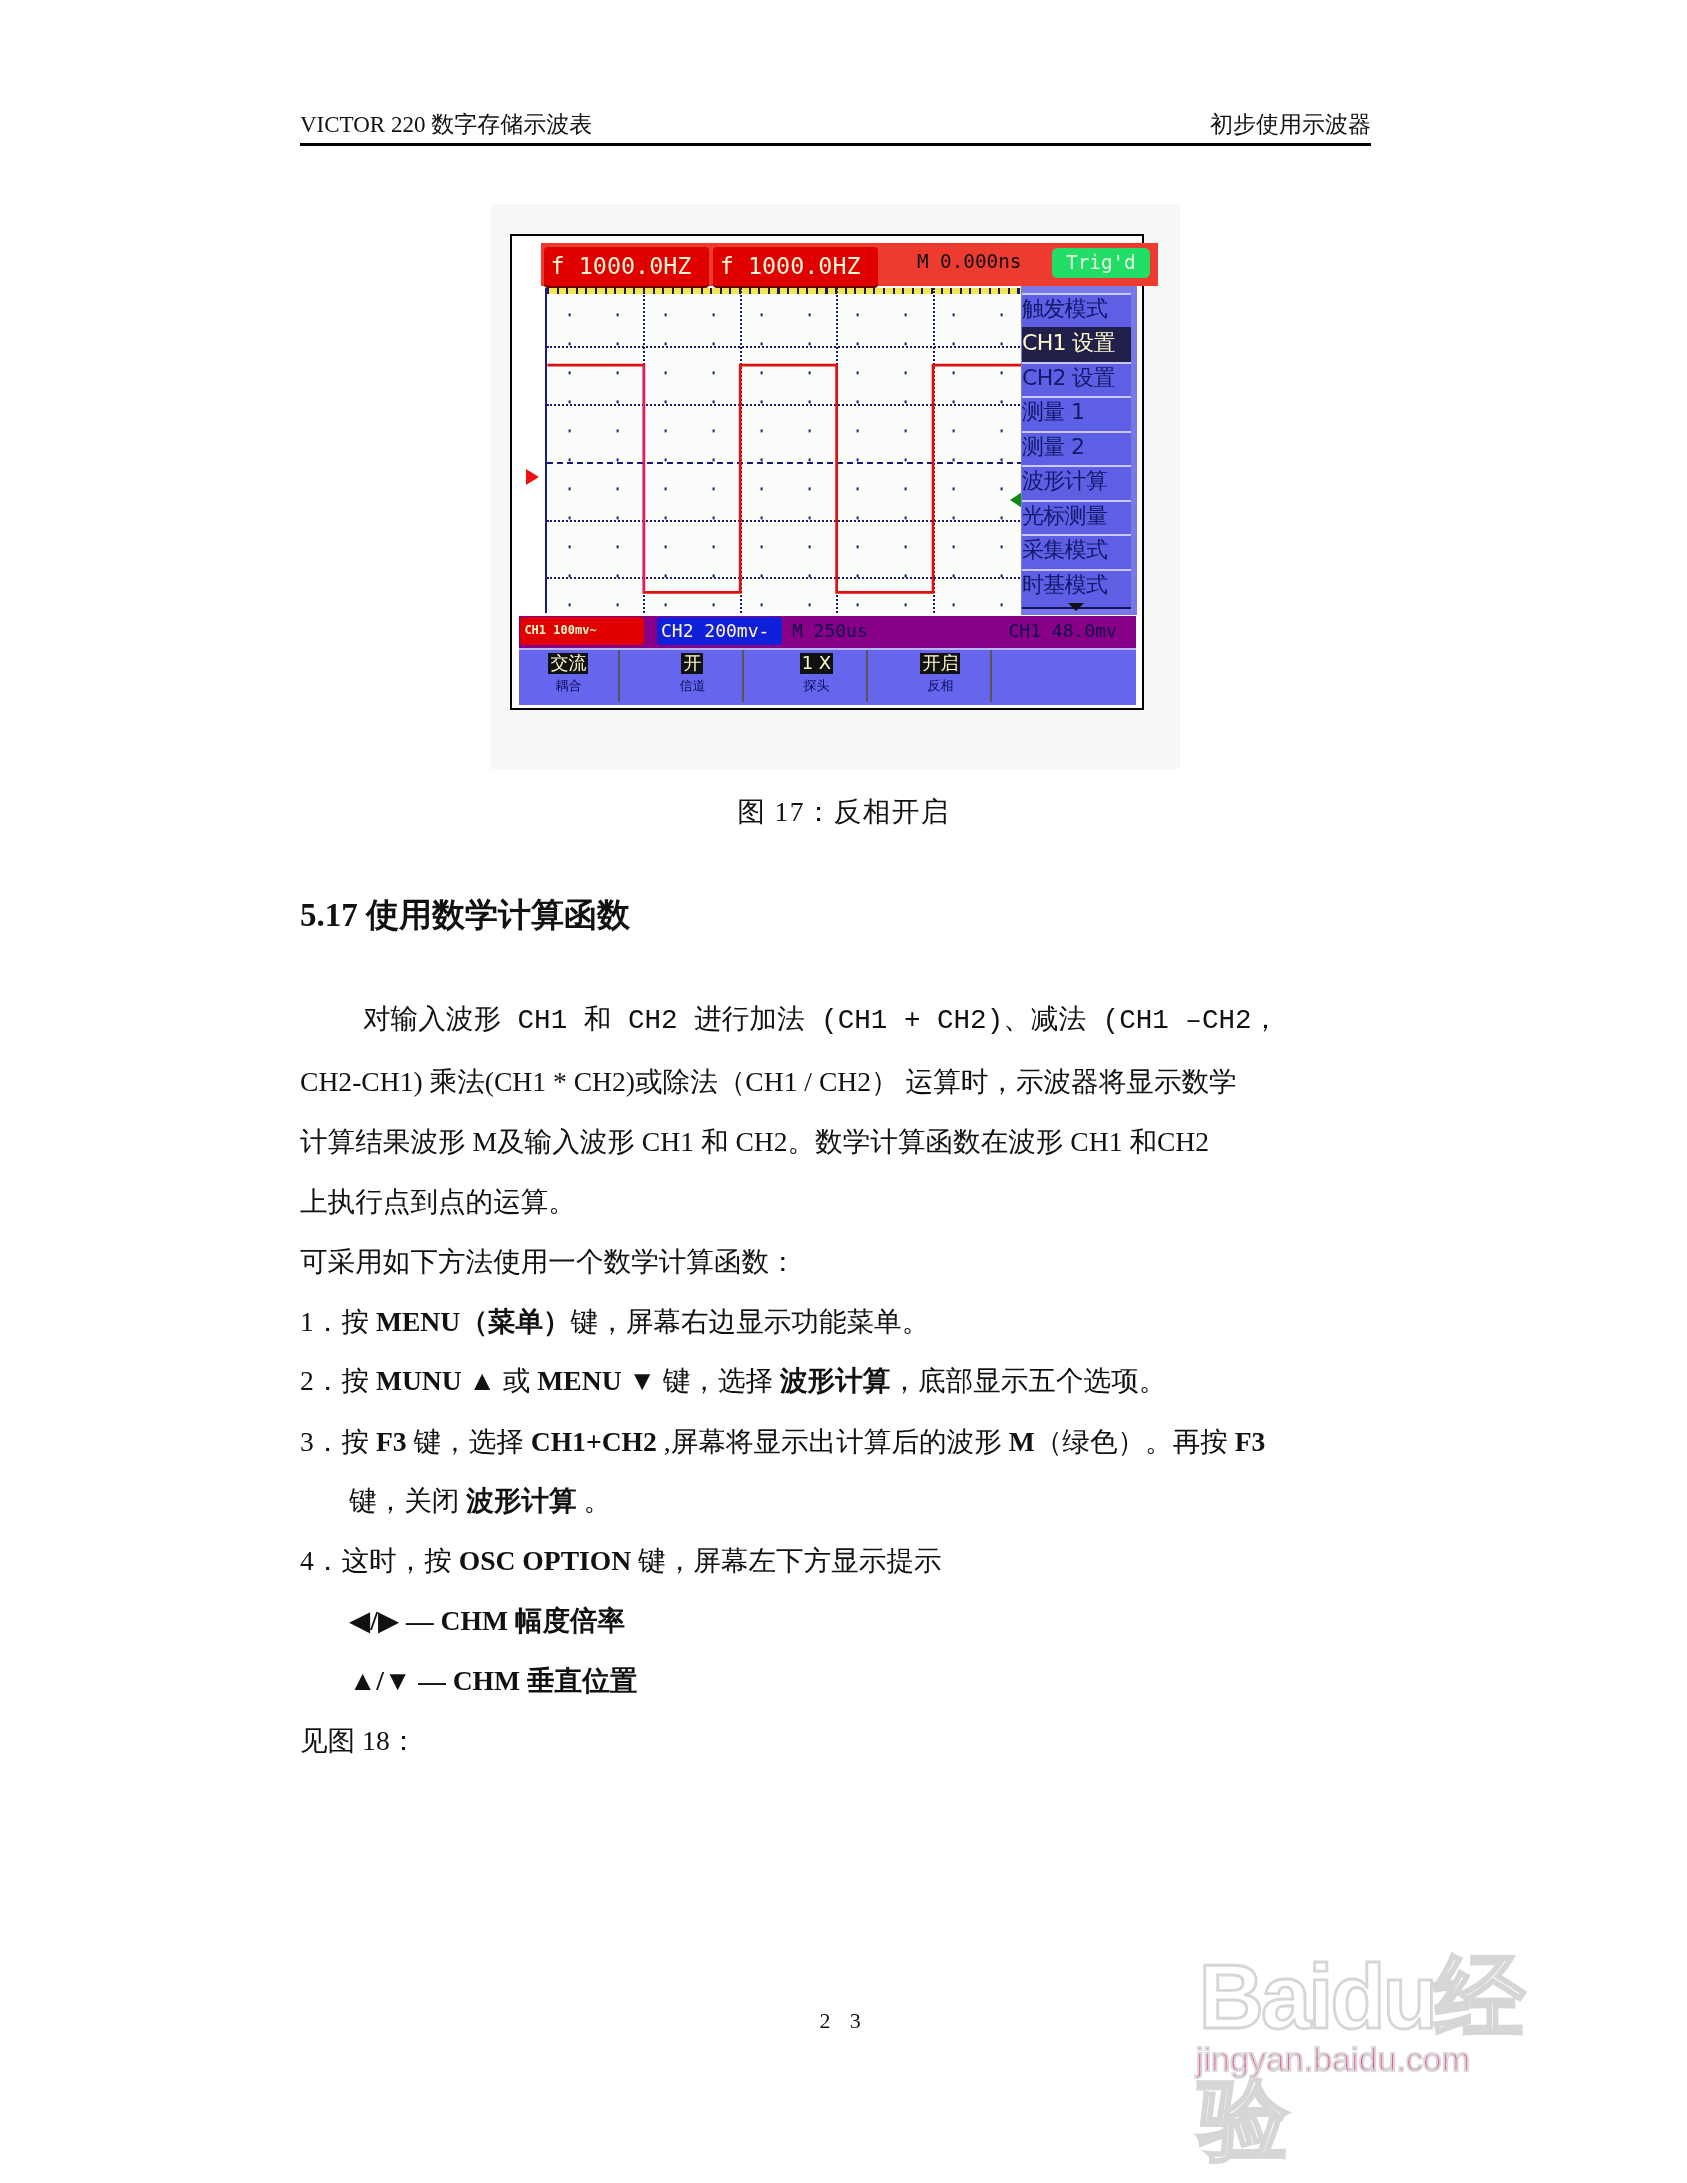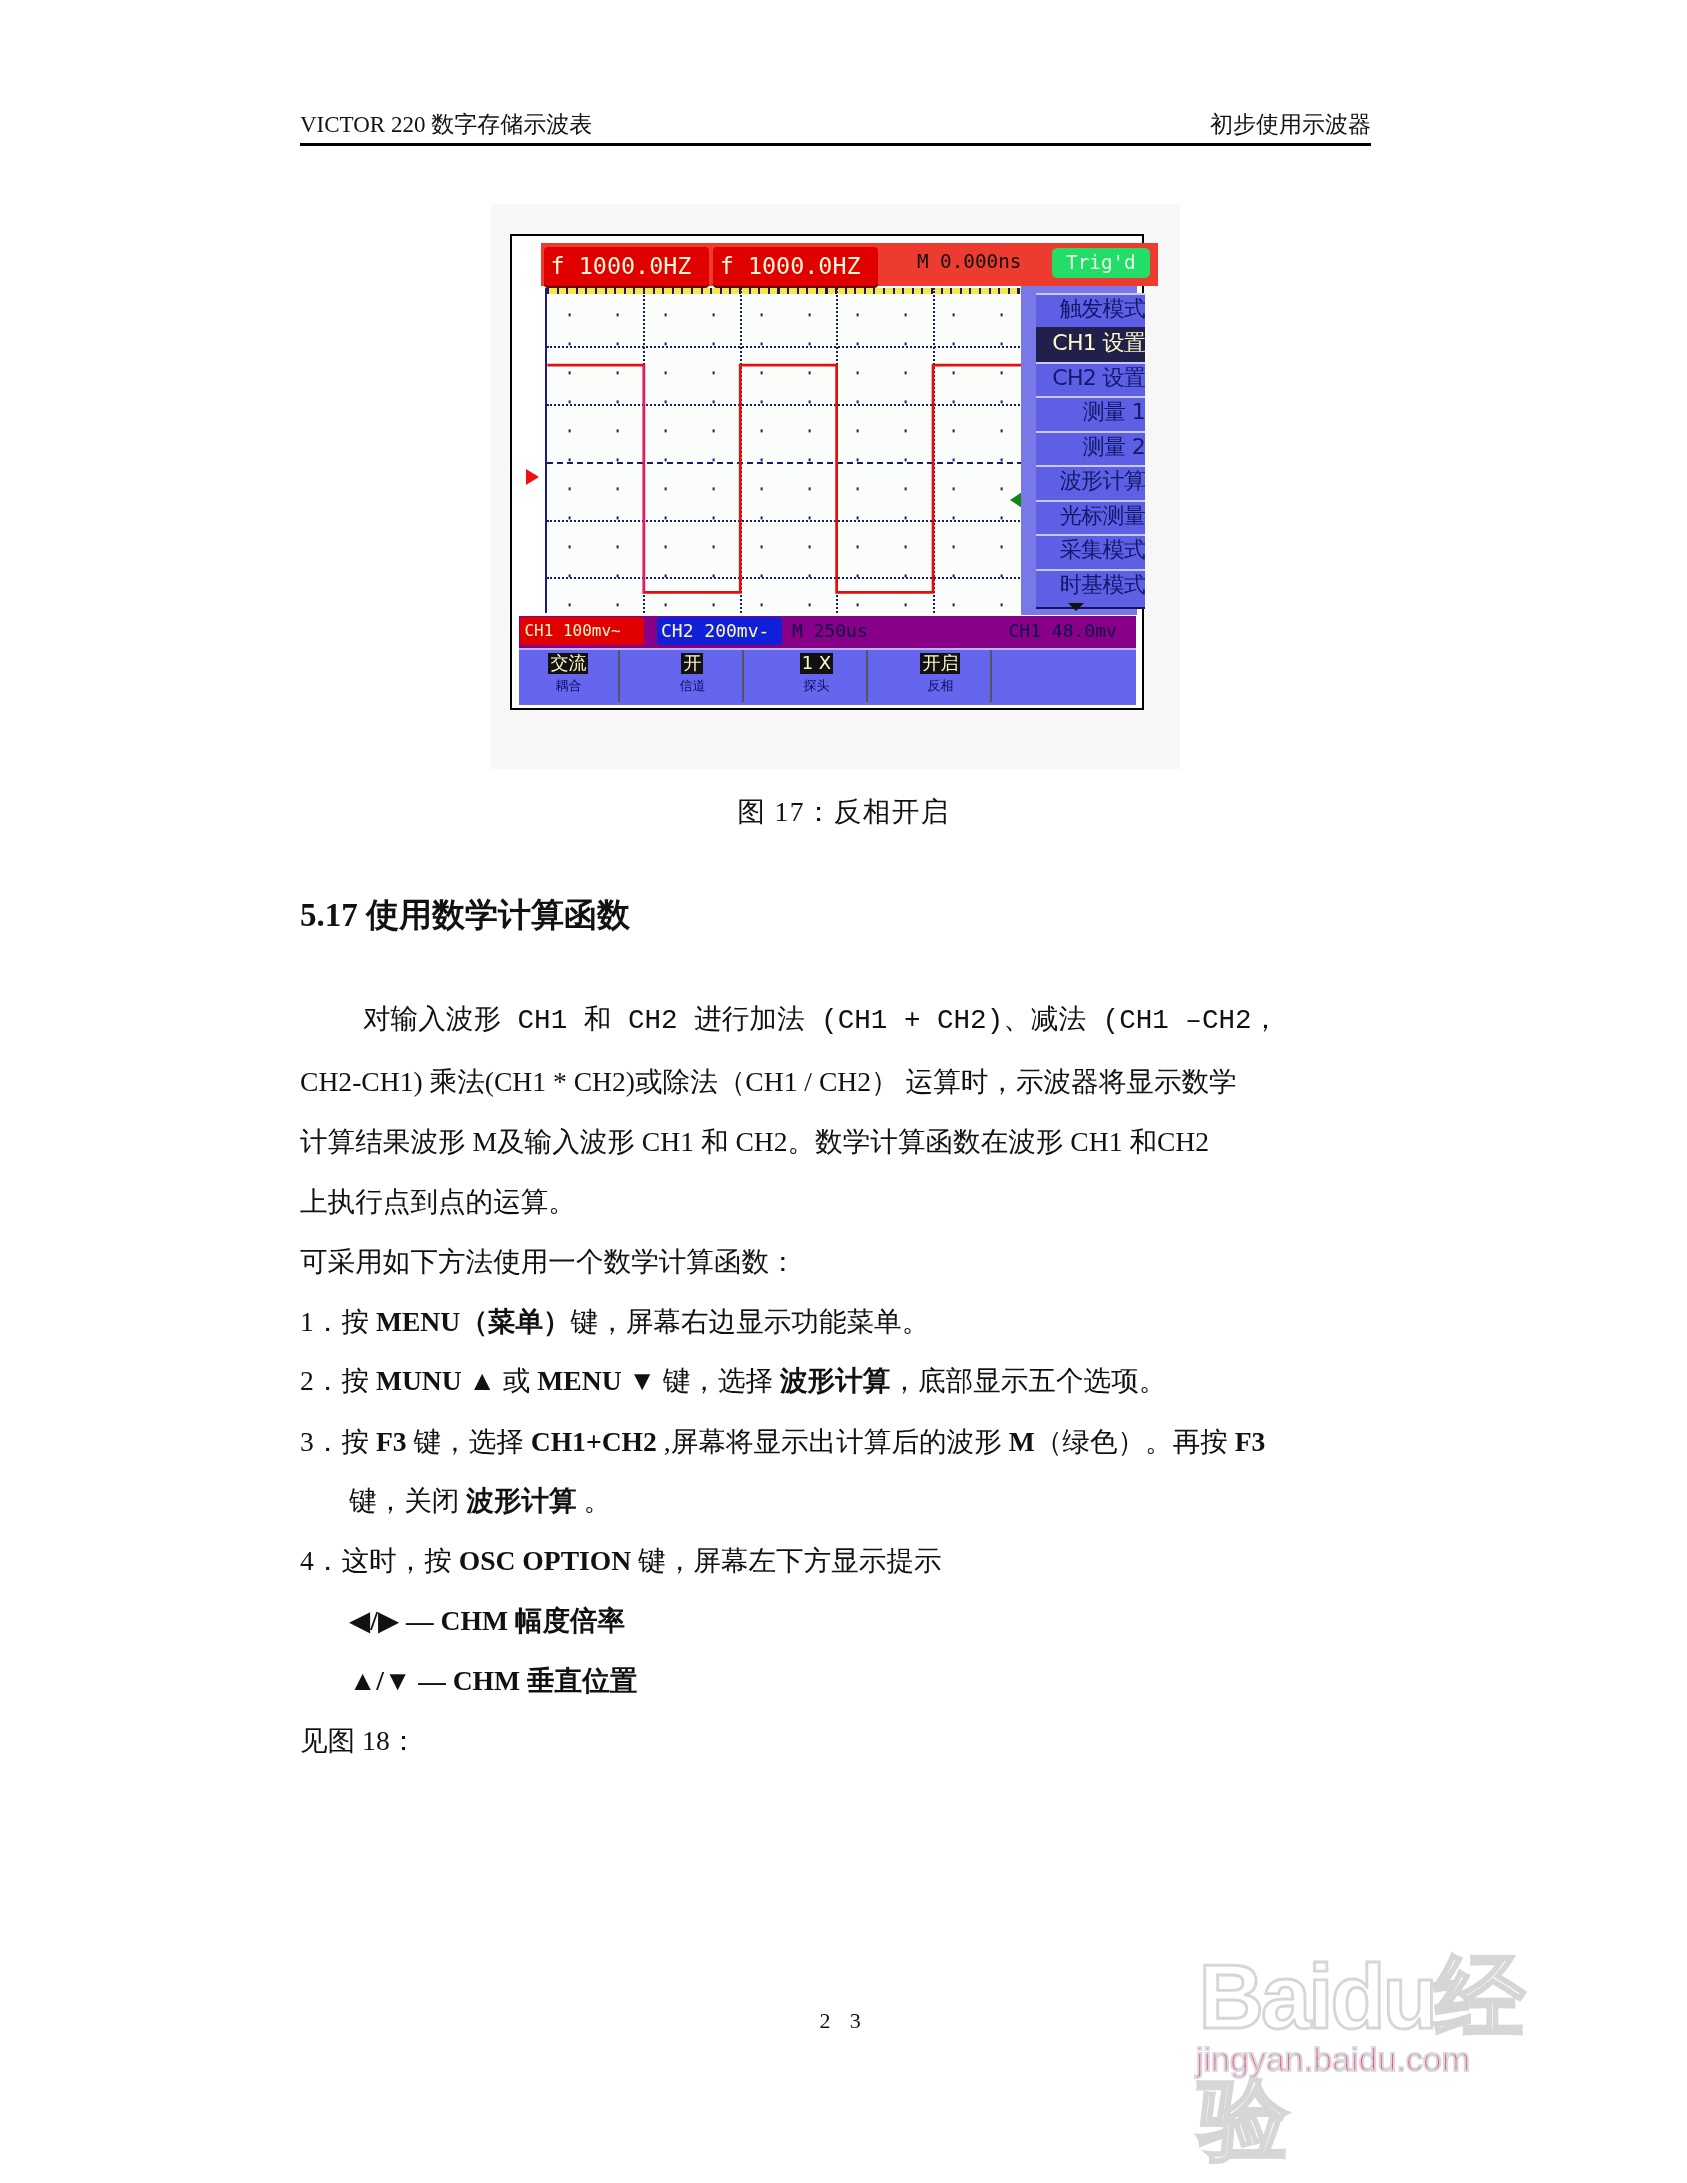--- a/index.html
+++ b/index.html
@@ -21,26 +21,26 @@
     background-size:48px 29px;background-position:-1.4px 12.4px;}
   .grid .hline{position:absolute;left:0;width:100%;height:0;border-top:2.1px dotted #1a1a6a;}
   .grid .vline{position:absolute;top:0;height:100%;width:0;border-left:2.1px dotted #1a1a6a;}
   .toprule{position:absolute;left:0;top:0;width:100%;height:5.5px;background:repeating-linear-gradient(90deg,#1a1a6a 0 2.1px,#f4e850 2.1px 9.6px);}
   .wave{position:absolute;left:0;top:0;width:476px;height:325px;}
   .trig-marker{position:absolute;left:589px;top:58px;width:0;height:0;border-left:6.2px solid transparent;border-right:6.2px solid transparent;border-top:12.4px solid #ff22ee;}
   .ch1-marker{position:absolute;left:13.8px;top:233px;width:0;height:0;border-top:8.3px solid transparent;border-bottom:8.3px solid transparent;border-left:13.8px solid #ee1111;}
   .ch2-marker{position:absolute;left:498px;top:256px;width:0;height:0;border-top:8.3px solid transparent;border-bottom:8.3px solid transparent;border-right:12.4px solid #118811;}
 
   .menu{position:absolute;left:509px;top:50px;width:116px;height:329px;background:#7878e8;}
-  .menu-item{position:absolute;left:15px;width:109px;height:40px;background:#5f5fe6;border-top:2.1px solid #c8c8ff;border-bottom:2.1px solid #14145a;box-sizing:border-box;color:#111a6a;font-family:"DejaVu Sans",sans-serif;font-size:22px;line-height:27.6px;text-align:right;letter-spacing:-0.7px;}
+  .menu-item{position:absolute;left:1px;width:109px;height:40px;background:#5f5fe6;border-top:2.1px solid #c8c8ff;border-bottom:2.1px solid #14145a;box-sizing:border-box;color:#111a6a;font-family:"DejaVu Sans",sans-serif;font-size:22px;line-height:27.6px;text-align:left;letter-spacing:-0.7px;}
   .menu-item.active{background:#20204a;color:#fffacc;border-top-color:#20204a;}
   .menu-more{position:absolute;left:47px;top:317px;width:0;height:0;border-left:8.3px solid transparent;border-right:8.3px solid transparent;border-top:8.3px solid #111;}
 
   .statusbar{position:absolute;left:6.9px;top:380px;width:617px;height:32px;background:#880088;}
-  .ch1tag{position:absolute;left:1.4px;top:1.4px;width:124px;height:27.6px;background:#e00000;border-radius:4.1px;color:#fff8cc;font-family:"DejaVu Sans Mono",monospace;font-size:16px;line-height:27.6px;padding-left:4.1px;box-sizing:border-box;}
+  .ch1tag{position:absolute;left:1.4px;top:1.4px;width:124px;height:27.6px;background:#e00000;border-radius:4.1px;color:#fff8cc;font-family:"DejaVu Sans Mono",monospace;font-size:12px;line-height:27.6px;padding-left:4.1px;box-sizing:border-box;font-weight:bold;}
   .ch2tag{position:absolute;left:138px;top:1.4px;width:125px;height:27.6px;background:#1020d8;border-radius:4.1px;color:#fff8cc;font-family:"DejaVu Sans Mono",monospace;font-size:18px;line-height:27.6px;padding-left:4.1px;box-sizing:border-box;}
   .timebase{position:absolute;left:273px;top:1.4px;color:#0e0e4a;font-family:"DejaVu Sans Mono",monospace;font-size:18px;line-height:27.6px;}
   .trglvl{position:absolute;right:19px;top:1.4px;color:#0e0e4a;font-family:"DejaVu Sans Mono",monospace;font-size:18px;line-height:27.6px;}
 
   .softkeys{position:absolute;left:6.9px;top:412px;width:617px;height:55px;background:#6565ee;border-top:2.8px solid #b8b8ff;}
   .softkey{position:absolute;top:0;width:101px;height:52px;border-right:2.8px solid #555;box-sizing:border-box;text-align:center;font-family:"DejaVu Sans",sans-serif;}
   .softkey .val{display:inline-block;background:#111;color:#fff9c8;font-size:18px;line-height:20.7px;margin-top:2.8px;padding:0 2.1px;}
   .softkey .lbl{display:block;color:#0e1060;font-size:13px;line-height:23.4px;}
 
   .caption{position:absolute;left:0;width:1687px;top:793px;text-align:center;font-size:27.6px;letter-spacing:1.4px;}

